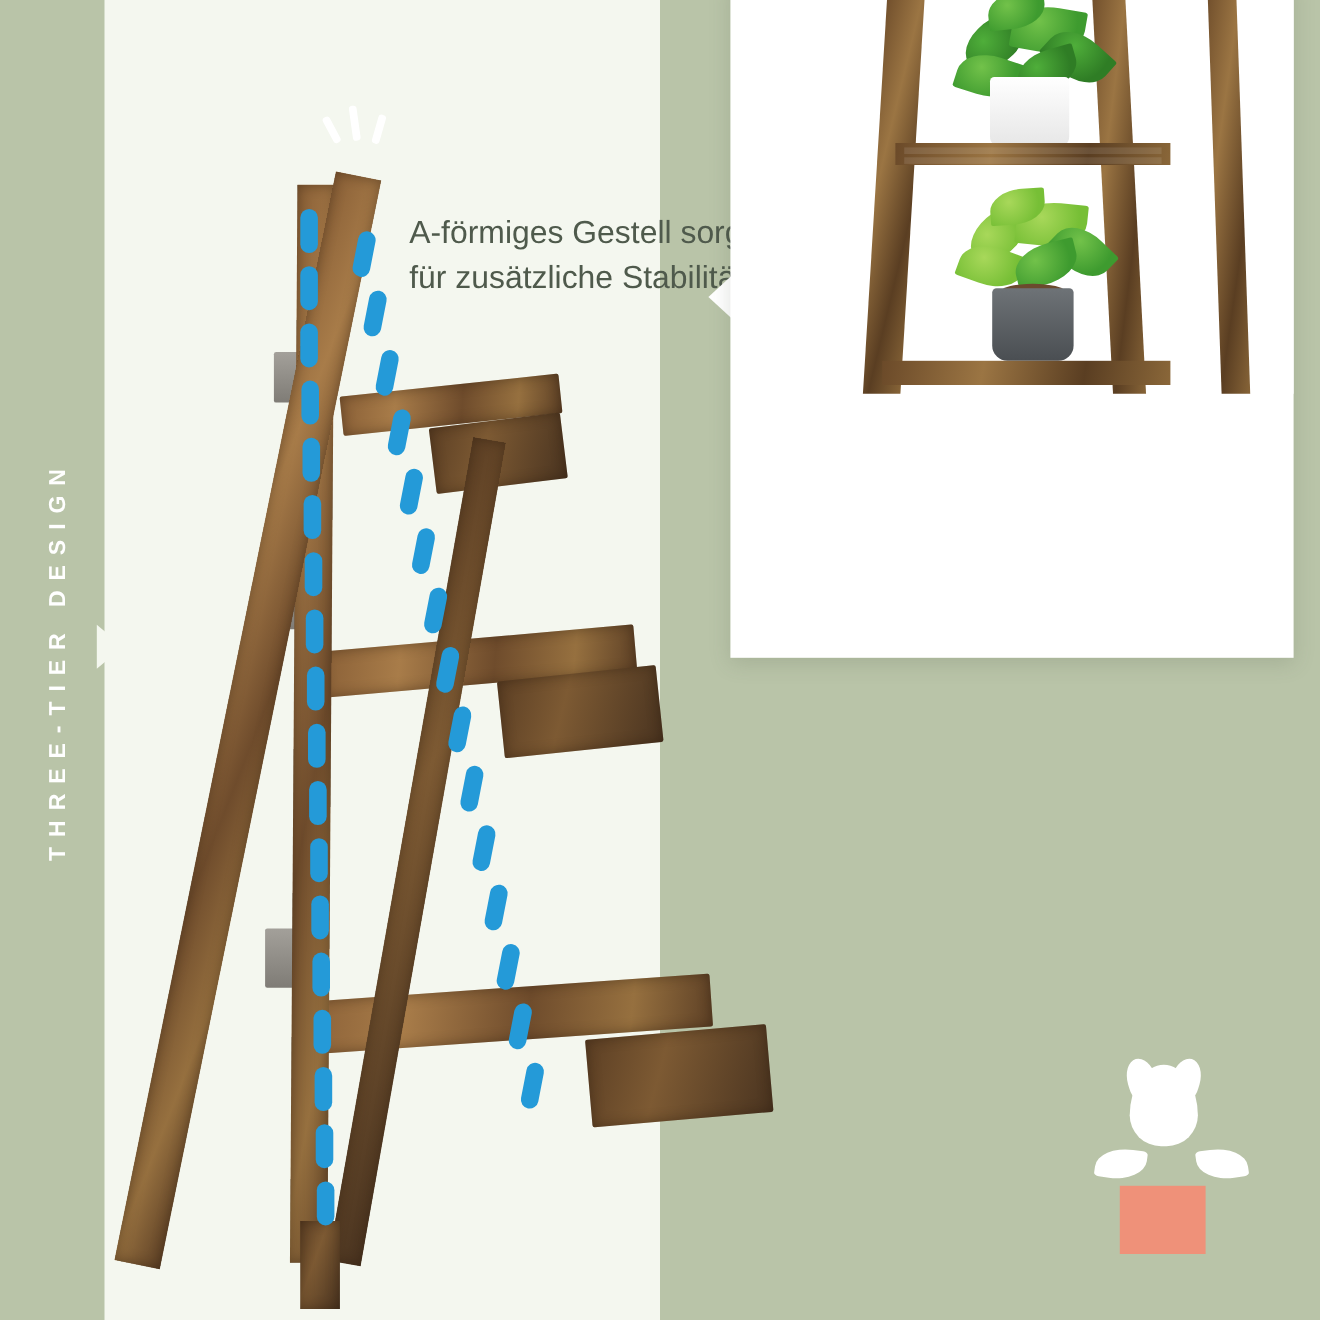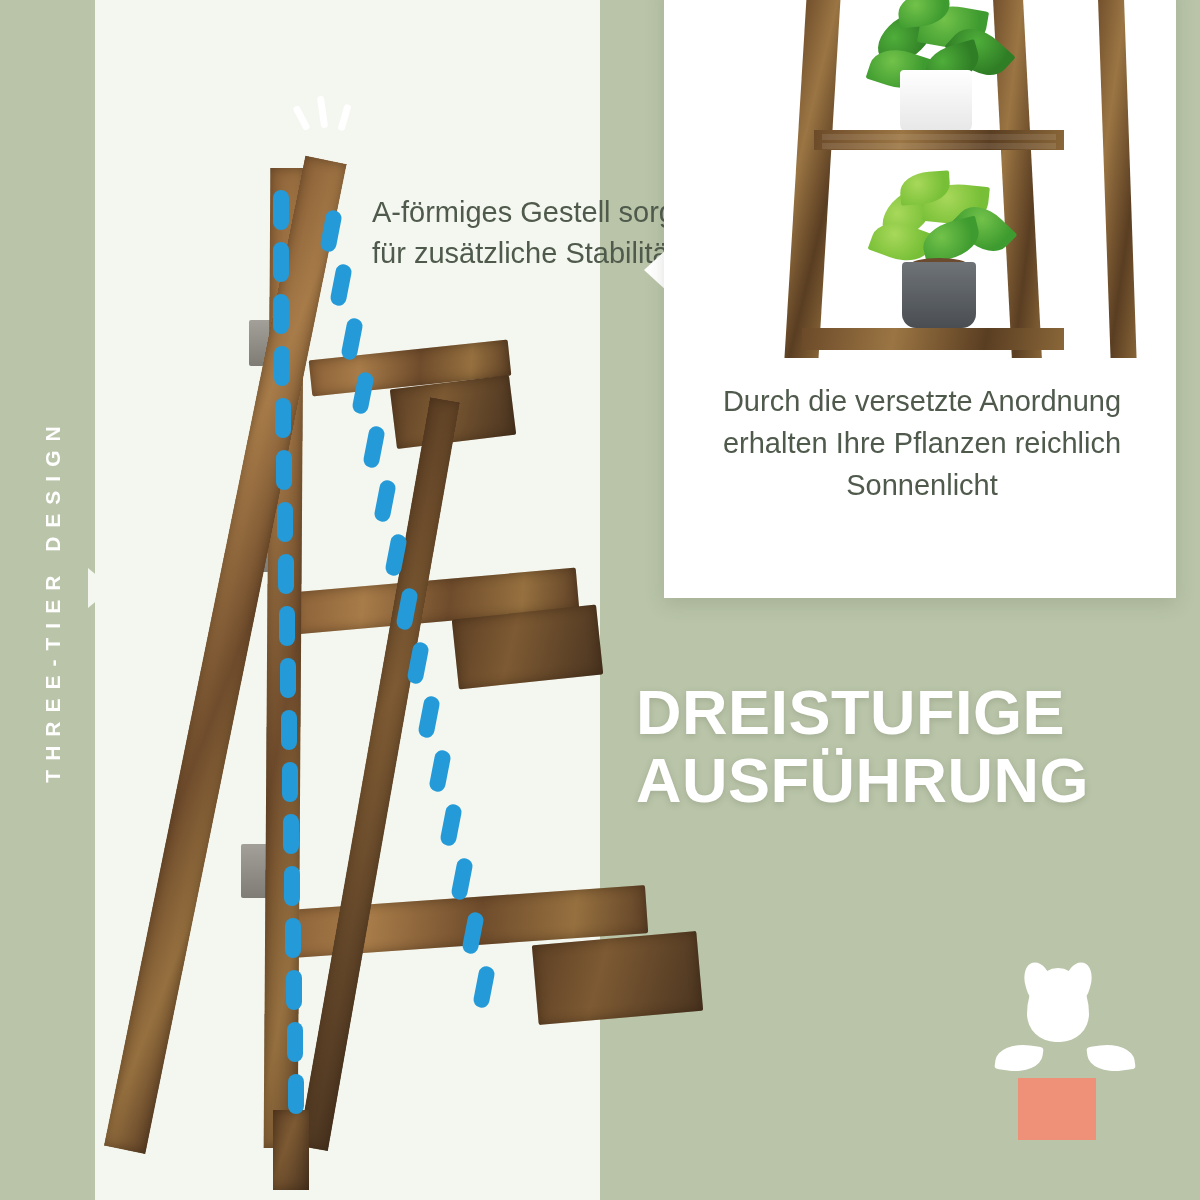--- a/index.html
+++ b/index.html
@@ -371,27 +371,22 @@
       <div class="leaf leaf-l" style="left:150px; top:204px; width:64px; height:40px; transform:rotate(6deg);"></div>
       <div class="leaf" style="left:182px; top:230px; width:56px; height:38px; transform:rotate(44deg);"></div>
       <div class="leaf leaf-l" style="left:98px;  top:244px; width:58px; height:36px; transform:rotate(20deg);"></div>
       <div class="leaf" style="left:148px; top:242px; width:58px; height:36px; transform:rotate(-14deg);"></div>
       <div class="leaf leaf-l" style="left:126px; top:192px; width:50px; height:32px; transform:rotate(-4deg);"></div>
       <div class="soil"></div>
       <div class="pot-grey"></div>
 
       <div class="p-wood p-shelf2"></div>
     </div>
-    <div class="photo-caption">Durch die versetzte Anordnung erhalten Ihre Pflanzen reichlich Sonnenlicht</div>
   </div>
 
-  <div class="big-heading">
-    <div>DREISTUFIGE</div>
-    <div>AUSFÜHRUNG</div>
-  </div>
 
   <div class="logo">
     <div class="tulip"></div>
     <div class="logo-leaf l"></div>
     <div class="logo-leaf r"></div>
     <div class="logo-pot"></div>
   </div>
 
 </div>
 

